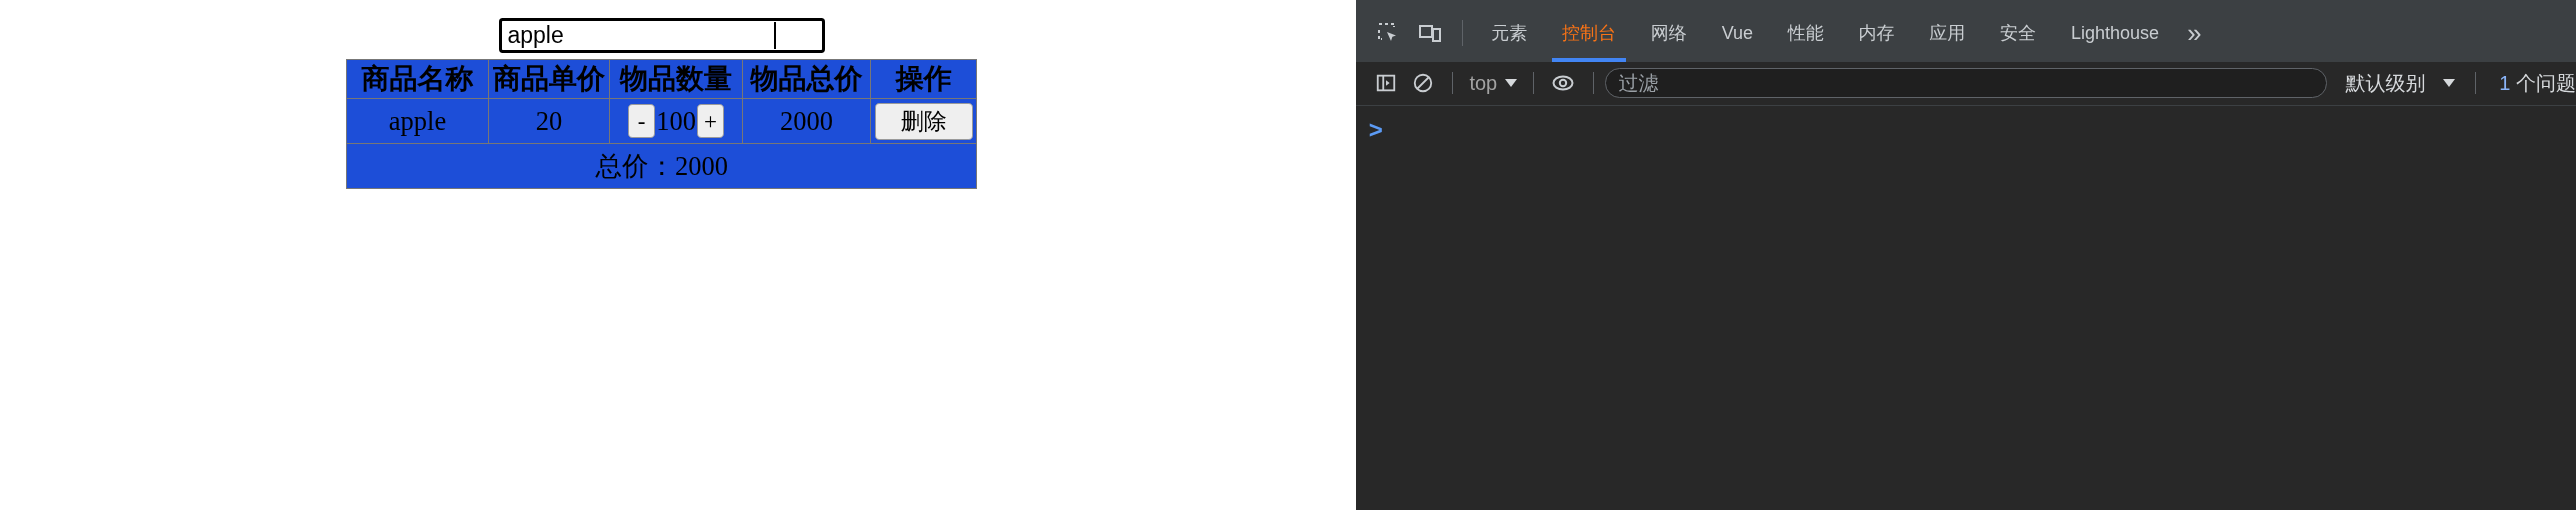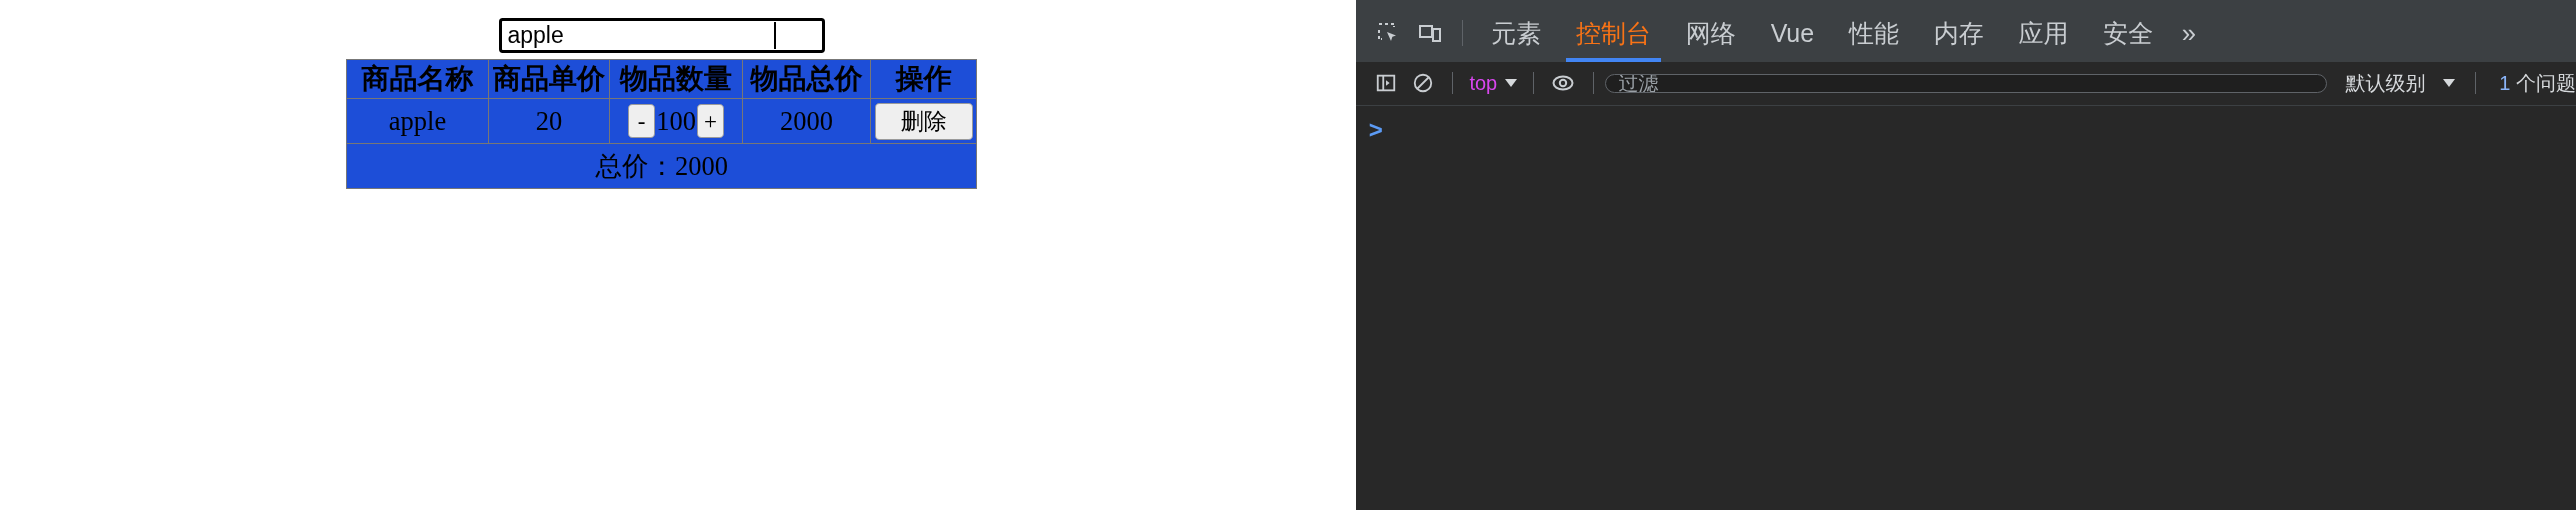--- a/index.html
+++ b/index.html
@@ -136,21 +136,21 @@
   }
   .tb-sep {
     width: 0.9px; height: 25.6px; background: #5f6368;
     margin: 0 11px; flex: none;
   }
   .tab {
     position: relative;
     height: 57px;
     display: flex; align-items: center;
     padding: 0 17.4px;
-    font-size: 25px;
+    font-size: 18px;
     color: #c9cdd1;
     flex: none;
   }
   .tab.active { color: #f97316; }
   .tab.active::after {
     content: "";
     position: absolute;
     left: 7.3px; right: 7.3px; bottom: 0;
     height: 3.7px; background: #4285f4;
   }
@@ -170,32 +170,32 @@
     gap: 0;
   }
   .cb-icon {
     width: 37px; height: 37px;
     display: flex; align-items: center; justify-content: center;
     flex: none;
   }
   .cb-sep { width: 0.9px; height: 22px; background: #5f6368; margin: 0 11px; flex: none; }
   .ctx-select {
     display: flex; align-items: center; gap: 7.3px;
-    font-size: 20px; color: #d946ef;
+    font-size: 20px; color: #a3a3a3;
     padding: 0 5.5px; flex: none;
   }
   .caret-down {
     width: 0; height: 0;
     border-left: 6.4px solid transparent;
     border-right: 6.4px solid transparent;
     border-top: 8.2px solid #d6d9dc;
   }
   #filter-input {
     flex: 1 1 auto;
-    height: 19px;
+    height: 30px;
     min-width: 37px;
     background: #1f1f1f;
     border: 0.9px solid #5f6368;
     border-radius: 14.6px;
     color: #d6d9dc;
     font-size: 20px;
     font-family: "Liberation Sans", sans-serif;
     padding: 0 12.8px;
     outline: none;
     margin-right: 9.1px;
@@ -293,20 +293,21 @@
       <div class="tb-sep"></div>
 
       <div class="tab">元素</div>
       <div class="tab active">控制台</div>
       <div class="tab">网络</div>
       <div class="tab">Vue</div>
       <div class="tab">性能</div>
       <div class="tab">内存</div>
       <div class="tab">应用</div>
       <div class="tab">安全</div>
+      <div class="tab">Lighthouse</div>
       <div class="tab-overflow">»</div>
     </div>
 
     <div id="consolebar">
       <div class="cb-icon">
         <svg width="22" height="22" viewBox="0 0 24 24">
           <rect x="3" y="4" width="18" height="16" fill="none" stroke="#c9cdd1" stroke-width="2"></rect>
           <line x1="9" y1="4" x2="9" y2="20" stroke="#c9cdd1" stroke-width="2"></line>
           <path d="M12 9l4 3-4 3z" fill="#c9cdd1"></path>
         </svg>

